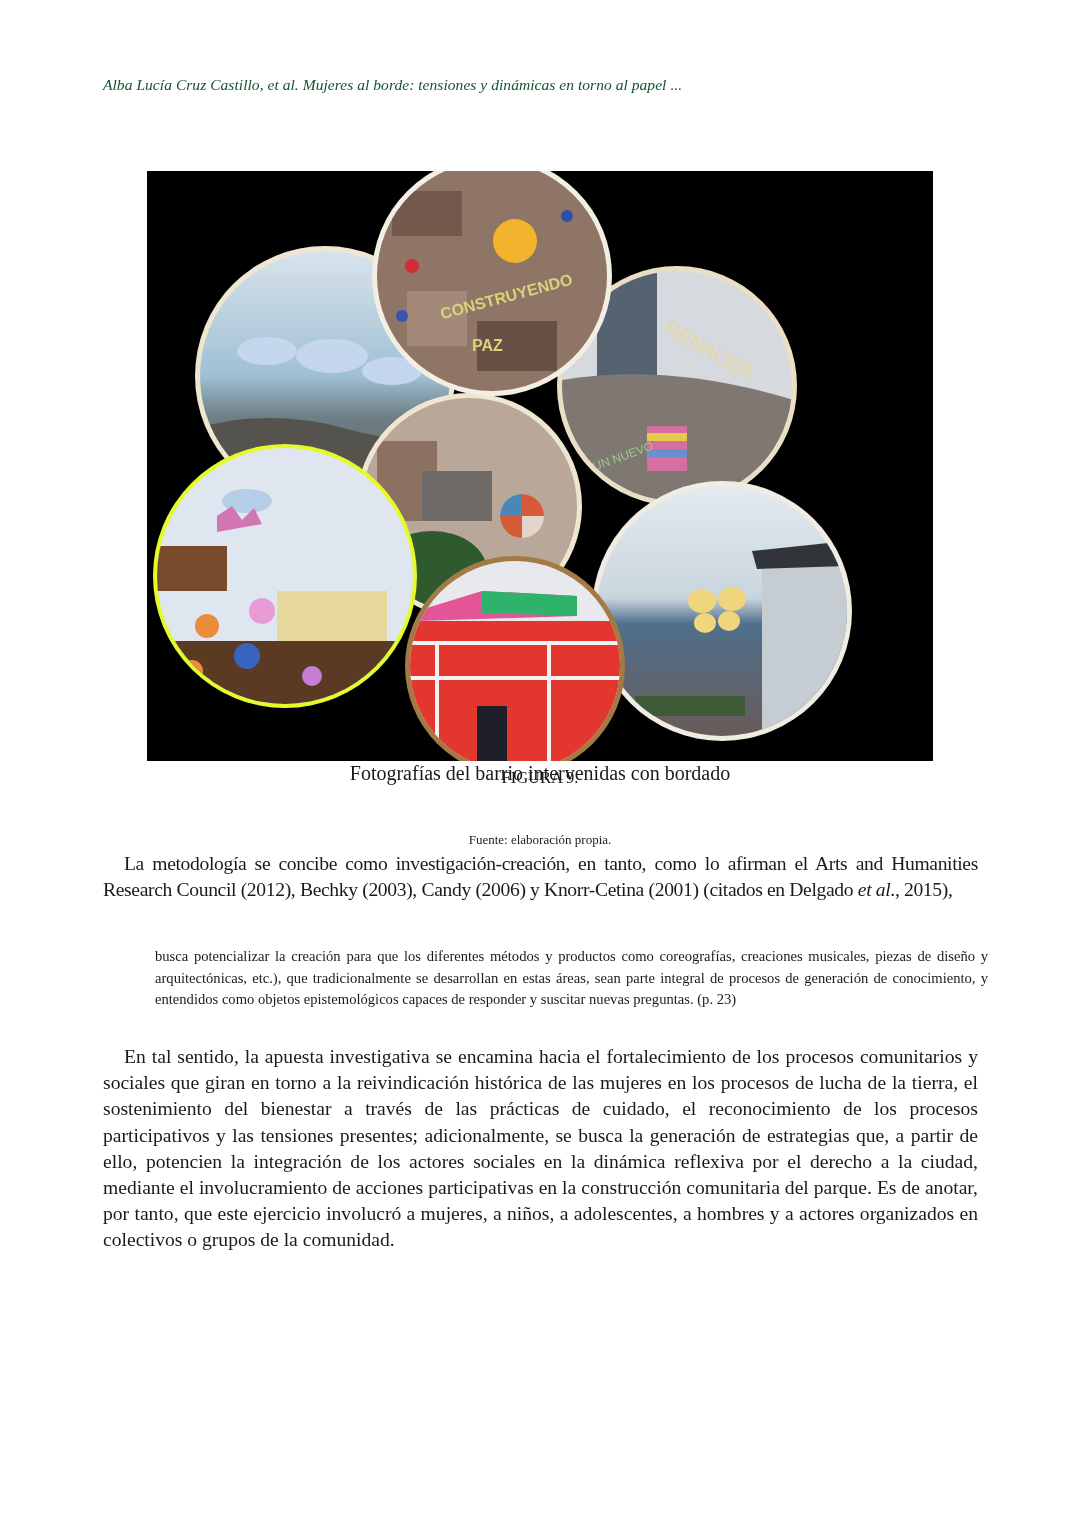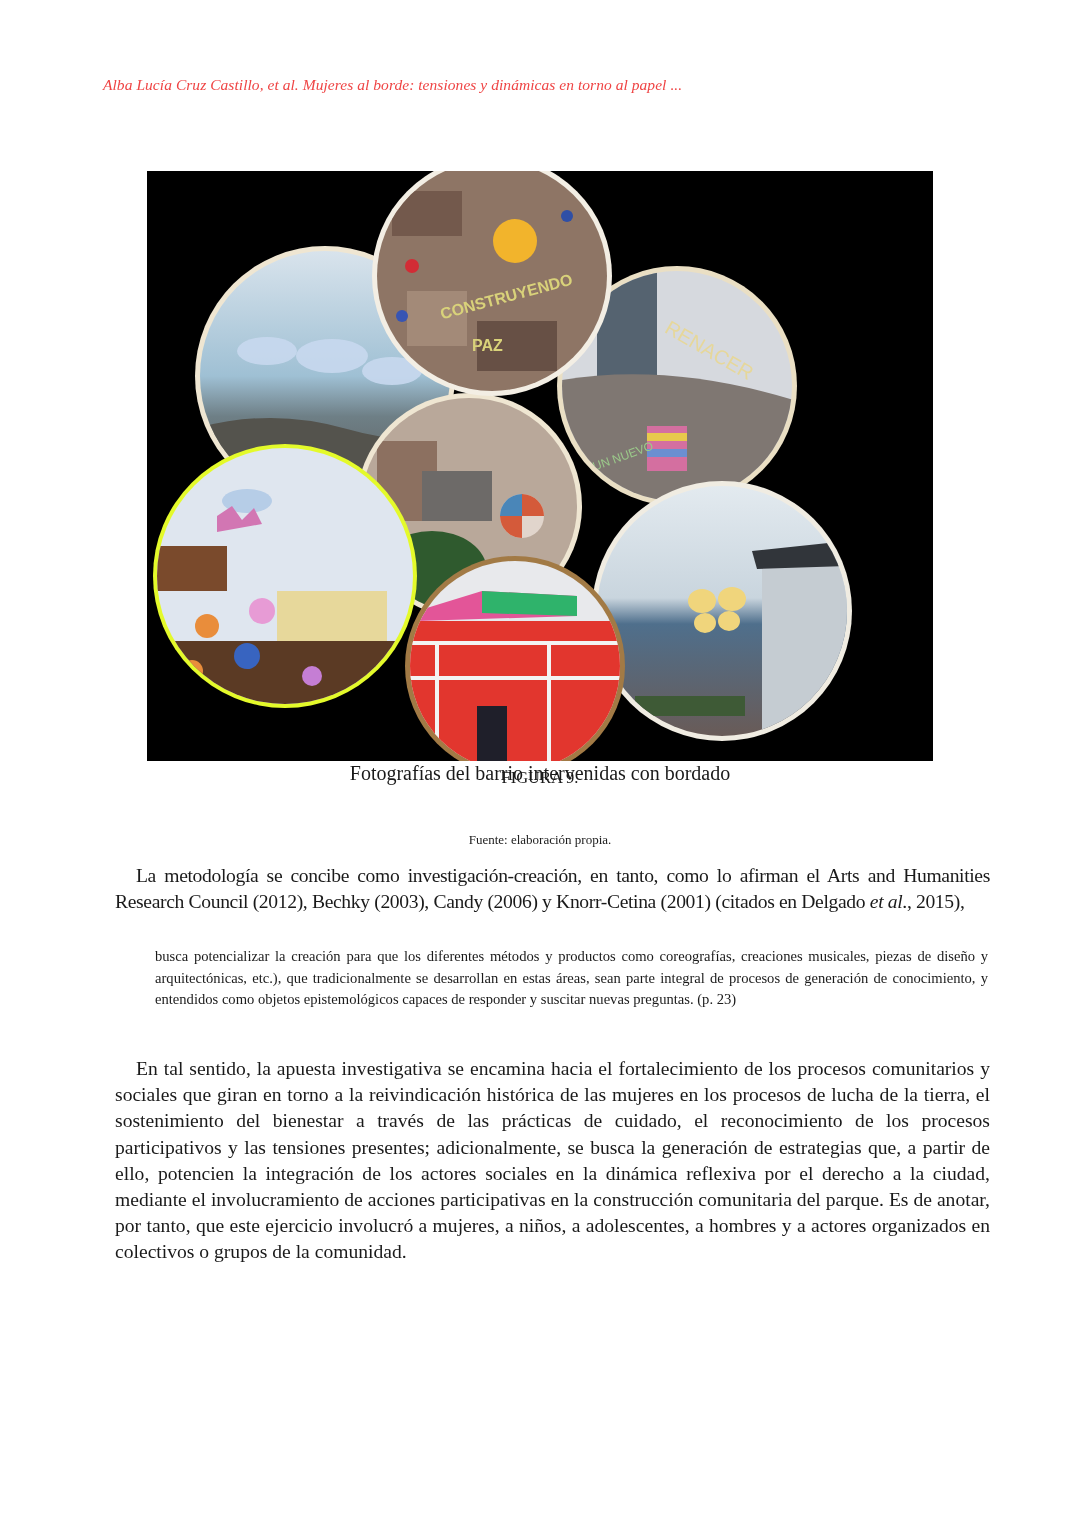--- a/index.html
+++ b/index.html
@@ -1,25 +1,25 @@
 <!DOCTYPE html>
 <html><head>
 <meta charset="utf-8">
 <style>
   html, body { margin:0; padding:0; background:#ffffff; }
   body { width:1080px; height:1527px; position:relative; overflow:hidden;
          font-family:"Liberation Serif","DejaVu Serif",serif; color:#1a1a1a; }
-  .running-head { position:absolute; left:103px; top:76px; font-style:italic; font-size:15.5px; color:#ef4444; letter-spacing:0.05px; }
+  .running-head { position:absolute; left:103px; top:76px; font-style:italic; font-size:15.5px; color:#14532d; letter-spacing:0.05px; }
   .figure { position:absolute; left:147px; top:171px; width:786px; height:590px; background:#000; overflow:hidden; }
   .figure svg { display:block; }
   .caption { position:absolute; left:0; width:1080px; text-align:center; }
   .cap-num { top:768px; font-size:16.5px; }
   .cap-title { top:762px; font-size:20px; }
   .cap-src { top:817px; font-size:13px;margin-top:15px; }
-  .para { position:absolute; left:103px; width:875px; font-size:19.6px; line-height:26.2px; text-align:justify; margin:12px; }
+  .para { position:absolute; left:103px; width:875px; font-size:19.6px; line-height:26.2px; text-align:justify; margin:0; }
   .para .indent { display:inline-block; width:21px; }
   .p1 { top:851px; letter-spacing:-0.35px; }
   .quote { position:absolute; left:155px; width:833px; top:946px; font-size:14.6px; line-height:21.5px; text-align:justify; margin:0; }
   .p2 { top:1044px; }
 </style>
 </head>
 <body>
 
 <div class="running-head">Alba Lucía Cruz Castillo, et al. Mujeres al borde: tensiones y dinámicas en torno al papel ...</div>
 

